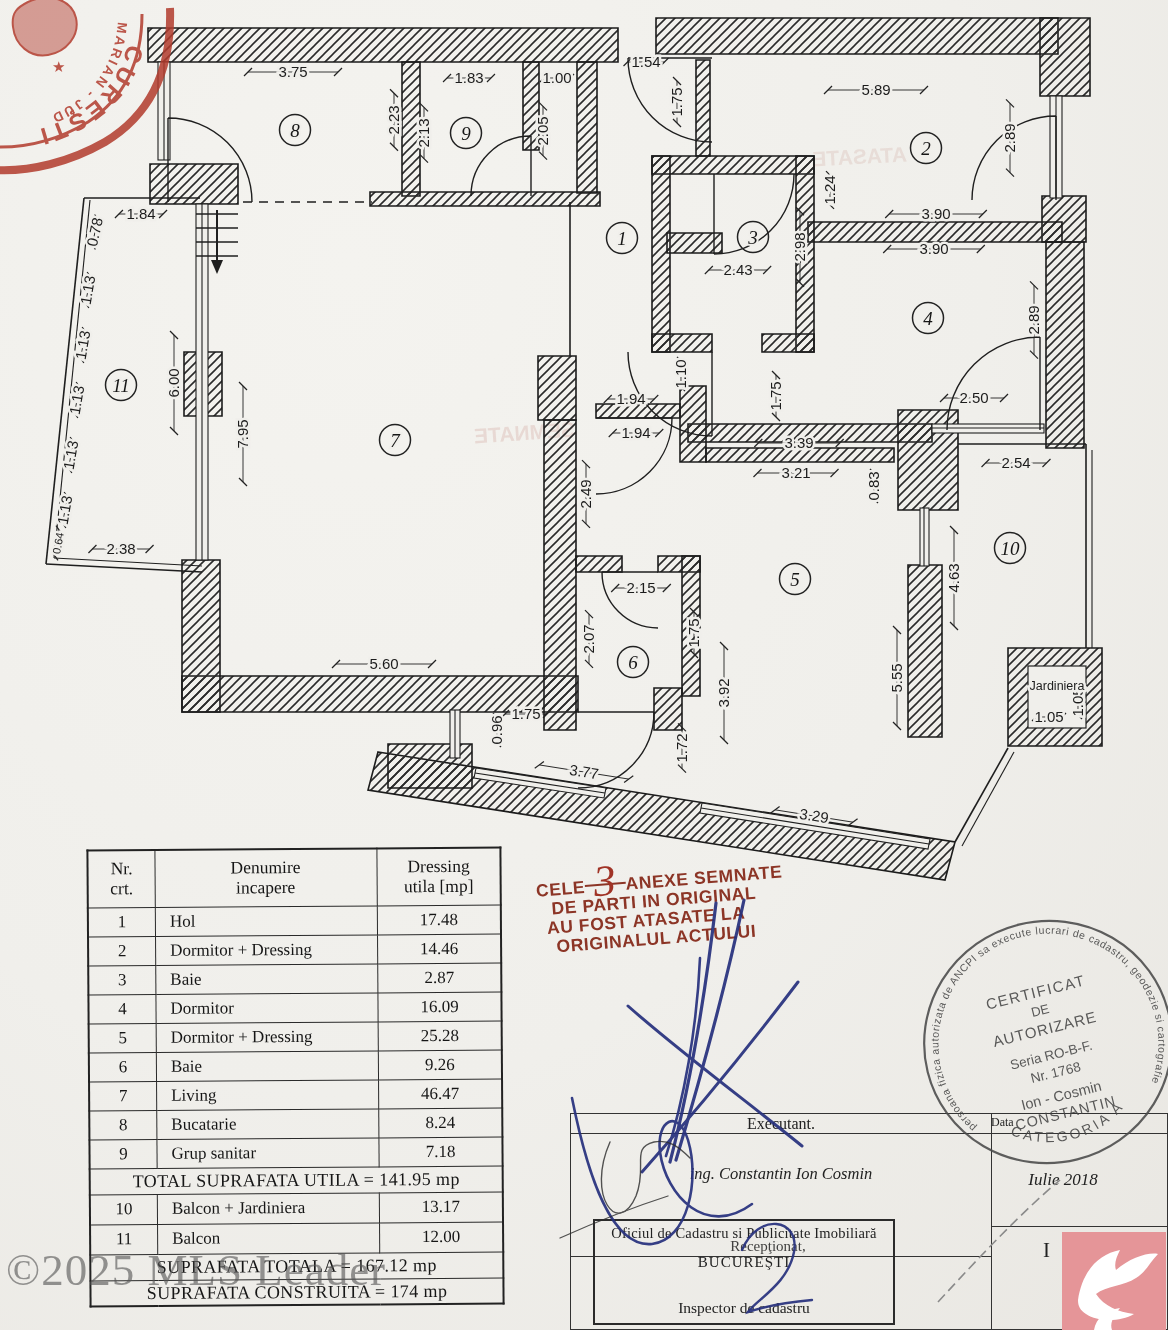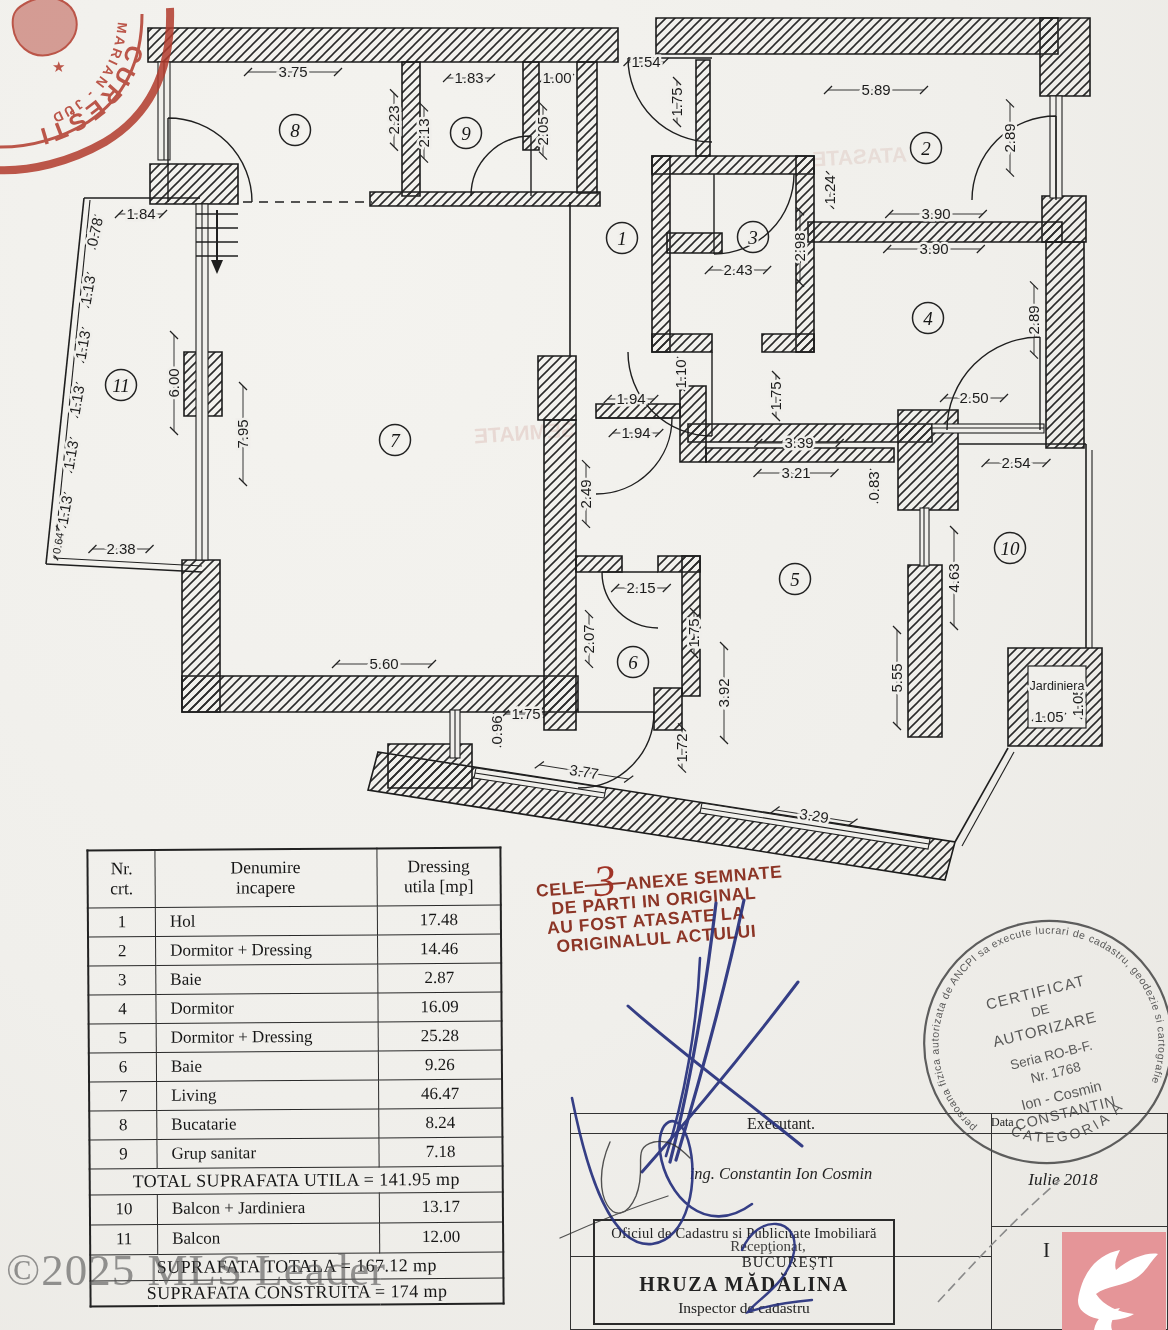--- a/index.html
+++ b/index.html
@@ -37,21 +37,21 @@
   #formbox .h2{position:absolute;left:0;top:142px;width:420px;border-top:1.5px solid #333;}
   #formbox .h3{position:absolute;left:420px;top:112px;width:176px;border-top:1.5px solid #333;}
   .executant{position:absolute;left:60px;top:1px;width:300px;text-align:center;font-size:16px;}
   .execname{position:absolute;left:60px;top:50px;width:300px;text-align:center;font-style:italic;font-size:16.5px;}
   .datalbl{position:absolute;left:420px;top:1px;width:176px;text-align:left;font-size:12px;}
   .dataval{position:absolute;left:420px;top:56px;width:144px;text-align:center;font-style:italic;font-size:17px;}
   .partial{position:absolute;left:472px;top:124px;font-size:21px;}
   #ocpibox{position:absolute;left:22px;top:105px;width:298px;height:102px;border:2px solid #2b2b2b;text-align:center;}
   #ocpibox .l1{position:absolute;left:0;top:4px;width:100%;font-size:14.5px;letter-spacing:.2px;}
   #ocpibox .lr{position:absolute;left:0;top:17px;width:100%;font-size:15px;opacity:.85;margin-left:24px;}
-  #ocpibox .l2{position:absolute;left:0;top:33px;width:100%;font-size:15px;letter-spacing:1px;padding-left:44px;}
+  #ocpibox .l2{position:absolute;left:0;top:33px;width:100%;font-size:15px;letter-spacing:1px;}
   #ocpibox .ln{position:absolute;left:0;top:52px;width:100%;font-weight:bold;font-size:20px;letter-spacing:1.5px;}
   #ocpibox .lt{position:absolute;left:0;top:78px;width:100%;font-size:15.5px;}
   
   #watermark{position:absolute;left:6px;top:1244px;z-index:5;font-family:"Liberation Serif",serif;
     font-size:45px;color:rgba(85,85,85,.62);letter-spacing:1px;white-space:nowrap;}
   #certstamp{position:absolute;left:918px;top:912px;z-index:4;}
   #sig-svg{position:absolute;left:0;top:0;z-index:6;pointer-events:none;}
   #logo{position:absolute;left:1062px;top:1232px;z-index:7;}
 </style>
 </head>
@@ -665,21 +665,20 @@
     <div class="h3"></div>
     <div class="executant">Executant.</div>
     <div class="execname">ing. Constantin Ion Cosmin</div>
     <div class="datalbl">Data</div>
     <div class="dataval">Iulie 2018</div>
     <div class="partial">I</div>
     <div id="ocpibox">
       <div class="l1">Oficiul de Cadastru si Publicitate Imobiliară</div>
       <div class="lr">Recepţionat,</div>
       <div class="l2">BUCUREŞTI</div>
-      <div class="ln">HRUZA MĂDĂLINA</div>
       <div class="lt">Inspector de cadastru</div>
     </div>
   </div>
 
   <svg id="certstamp" width="264" height="264" viewBox="0 0 264 264">
     <g transform="rotate(-14 130 130)" fill="#454545" opacity=".88" font-family="Liberation Sans,sans-serif">
       <defs>
         <path id="cr" d="M40,195 A110,110 0 1 1 220,195" fill="none"></path>
         <path id="cb" d="M53,194 A100,100 0 0 0 207,194" fill="none"></path>
       </defs>

